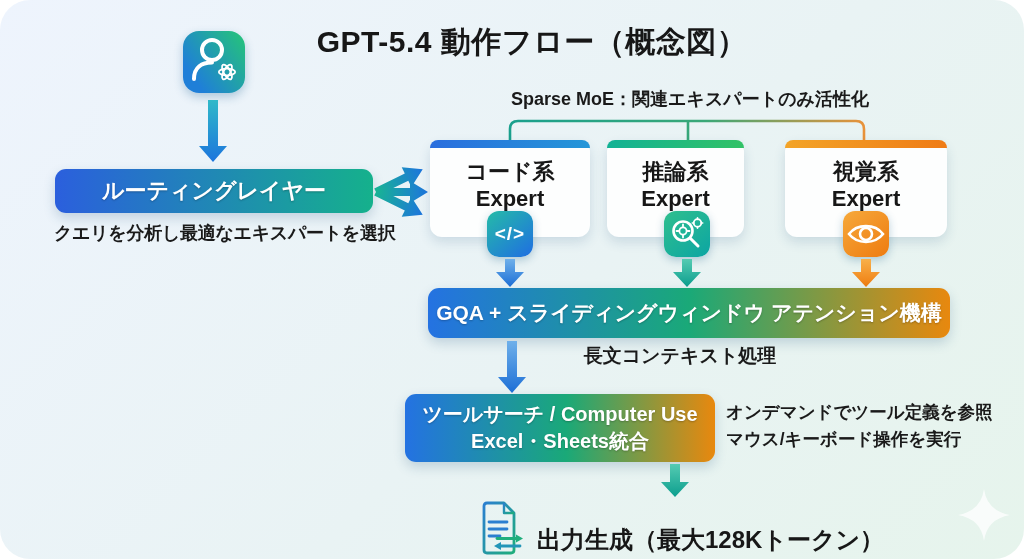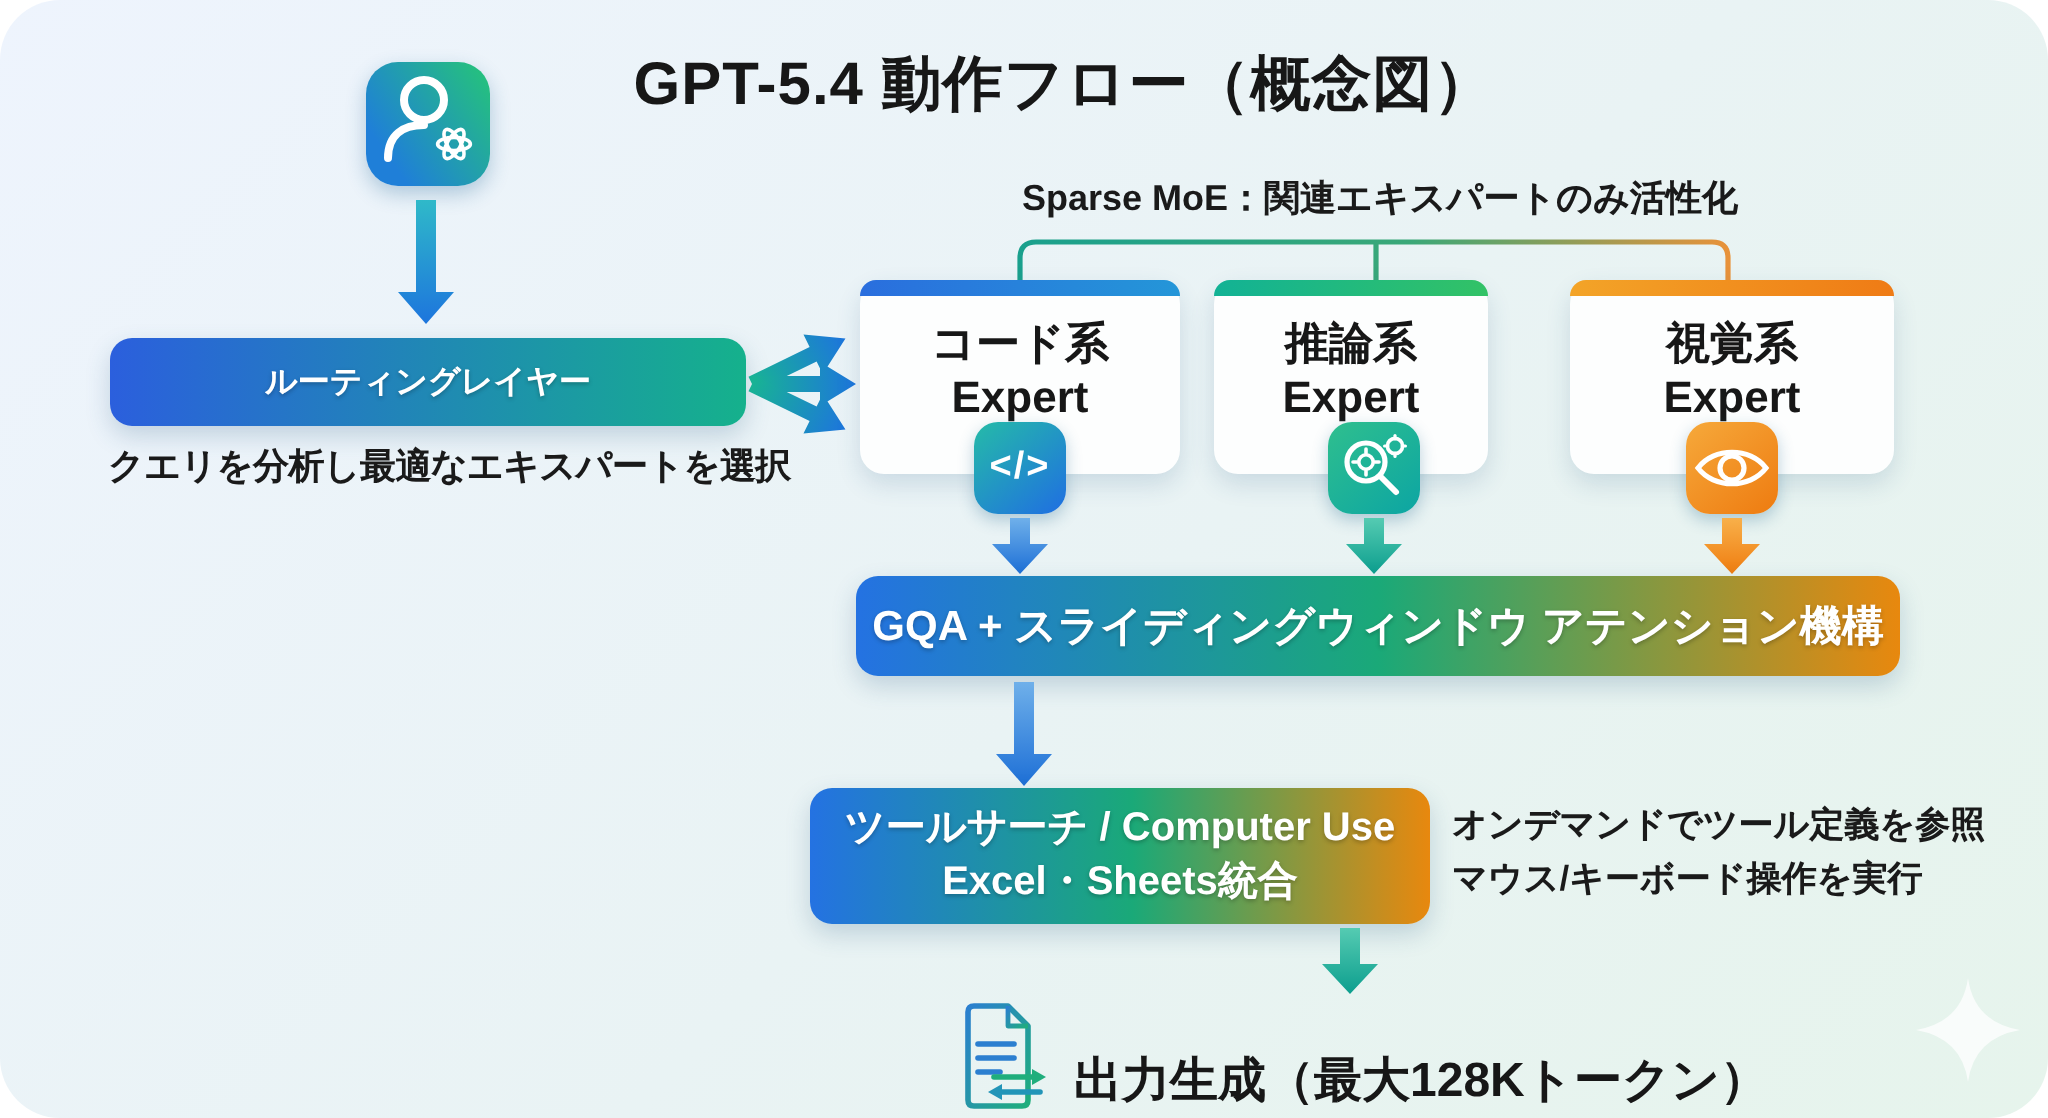--- a/index.html
+++ b/index.html
@@ -27,21 +27,21 @@
 
   .arrow-abs{position:absolute;}
 
   .stage-box{
     position:absolute;border-radius:11px;color:#ffffff;font-weight:800;
     display:flex;flex-direction:column;align-items:center;justify-content:center;
     text-shadow:0 1px 2px rgba(0,0,0,0.25);
     box-shadow:0 5px 12px rgba(40,90,130,0.22);
   }
   .routing-box{
-    left:55px;top:169px;width:318px;height:44px;font-size:16px;
+    left:55px;top:169px;width:318px;height:44px;font-size:22px;
     background:linear-gradient(90deg,#2b5fdd 0%,#15b18c 100%);
     text-align:center;
   }
   .routing-caption{
     position:absolute;left:54px;top:221px;font-size:18px;font-weight:800;color:#1a1a1a;
     letter-spacing:-0.3px;white-space:nowrap;
   }
 
   .sparse-label{
     position:absolute;left:495px;top:87px;width:390px;text-align:center;
@@ -223,20 +223,21 @@
   <svg class="arrow-abs" style="left:672px;top:259px;" width="30" height="28" viewBox="0 0 30 28">
     <polygon fill="url(#gArrowTeal)" points="10,0 20,0 20,13 29,13 15,28 1,13 10,13"></polygon>
   </svg>
   <svg class="arrow-abs" style="left:851px;top:259px;" width="30" height="28" viewBox="0 0 30 28">
     <polygon fill="url(#gArrowOrange)" points="10,0 20,0 20,13 29,13 15,28 1,13 10,13"></polygon>
   </svg>
 
   <div class="stage-box attention-box">
     <span>GQA + スライディングウィンドウ アテンション機構</span>
   </div>
+  <div class="attention-caption">長文コンテキスト処理</div>
 
   <svg class="arrow-abs" style="left:497px;top:341px;" width="30" height="52" viewBox="0 0 30 52">
     <polygon fill="url(#gArrowBlue)" points="10,0 20,0 20,36 29,36 15,52 1,36 10,36"></polygon>
   </svg>
 
   <div class="stage-box tools-box">
     <span>ツールサーチ / Computer Use</span>
     <span>Excel・Sheets統合</span>
   </div>
   <div class="tools-note">

